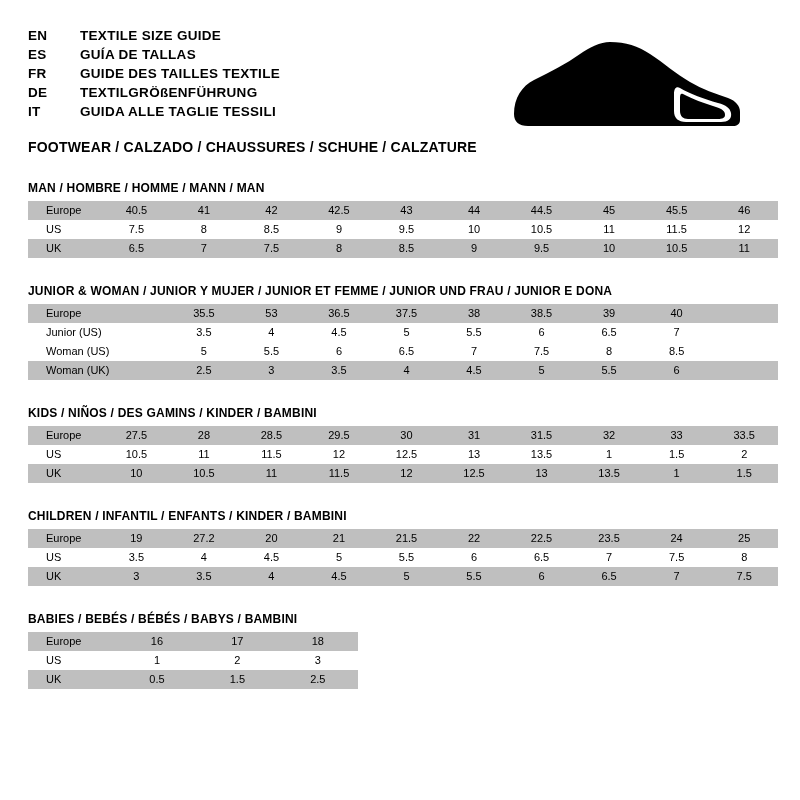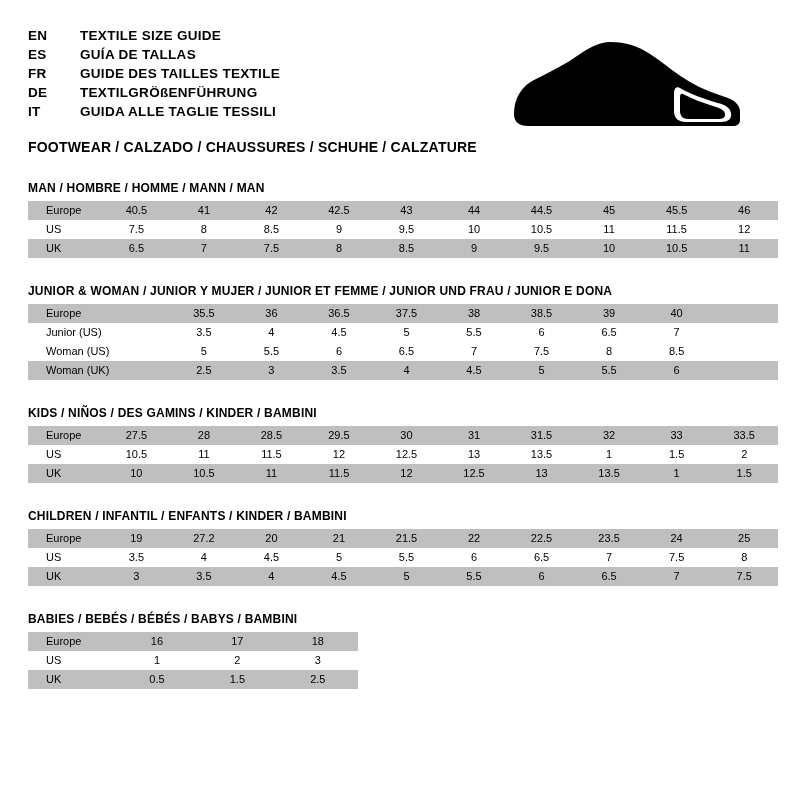--- a/index.html
+++ b/index.html
@@ -201,21 +201,21 @@
     <table class="size" width="750">
       <colgroup>
           <col style="width:74px">
           <col span="10" style="width:67px">
         </colgroup>
       <tbody>
         <tr class="shaded">
           <td class="rowlab">Europe</td>
           <td></td>
           <td>35.5</td>
-          <td>36</td>
+          <td>53</td>
           <td>36.5</td>
           <td>37.5</td>
           <td>38</td>
           <td>38.5</td>
           <td>39</td>
           <td>40</td>
           <td></td>
         </tr>
         <tr class="plain">
           <td class="rowlab">Junior (US)</td>

